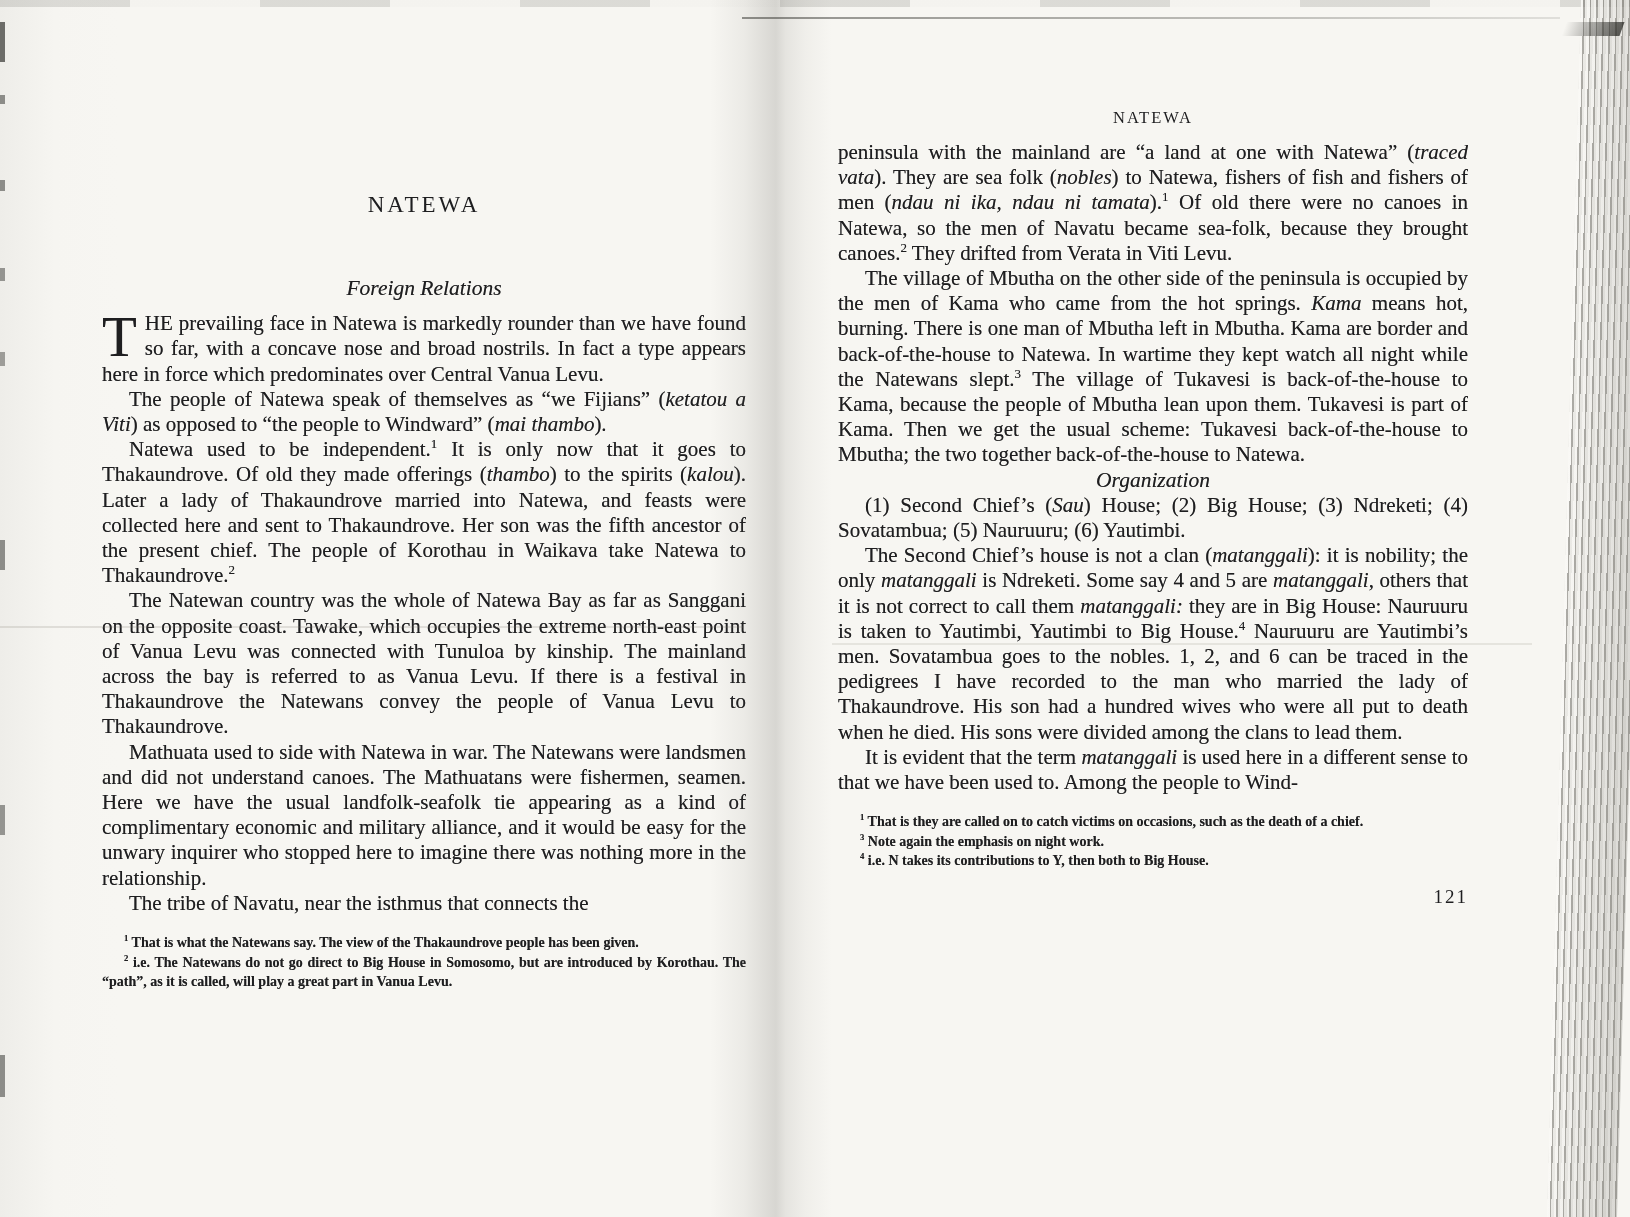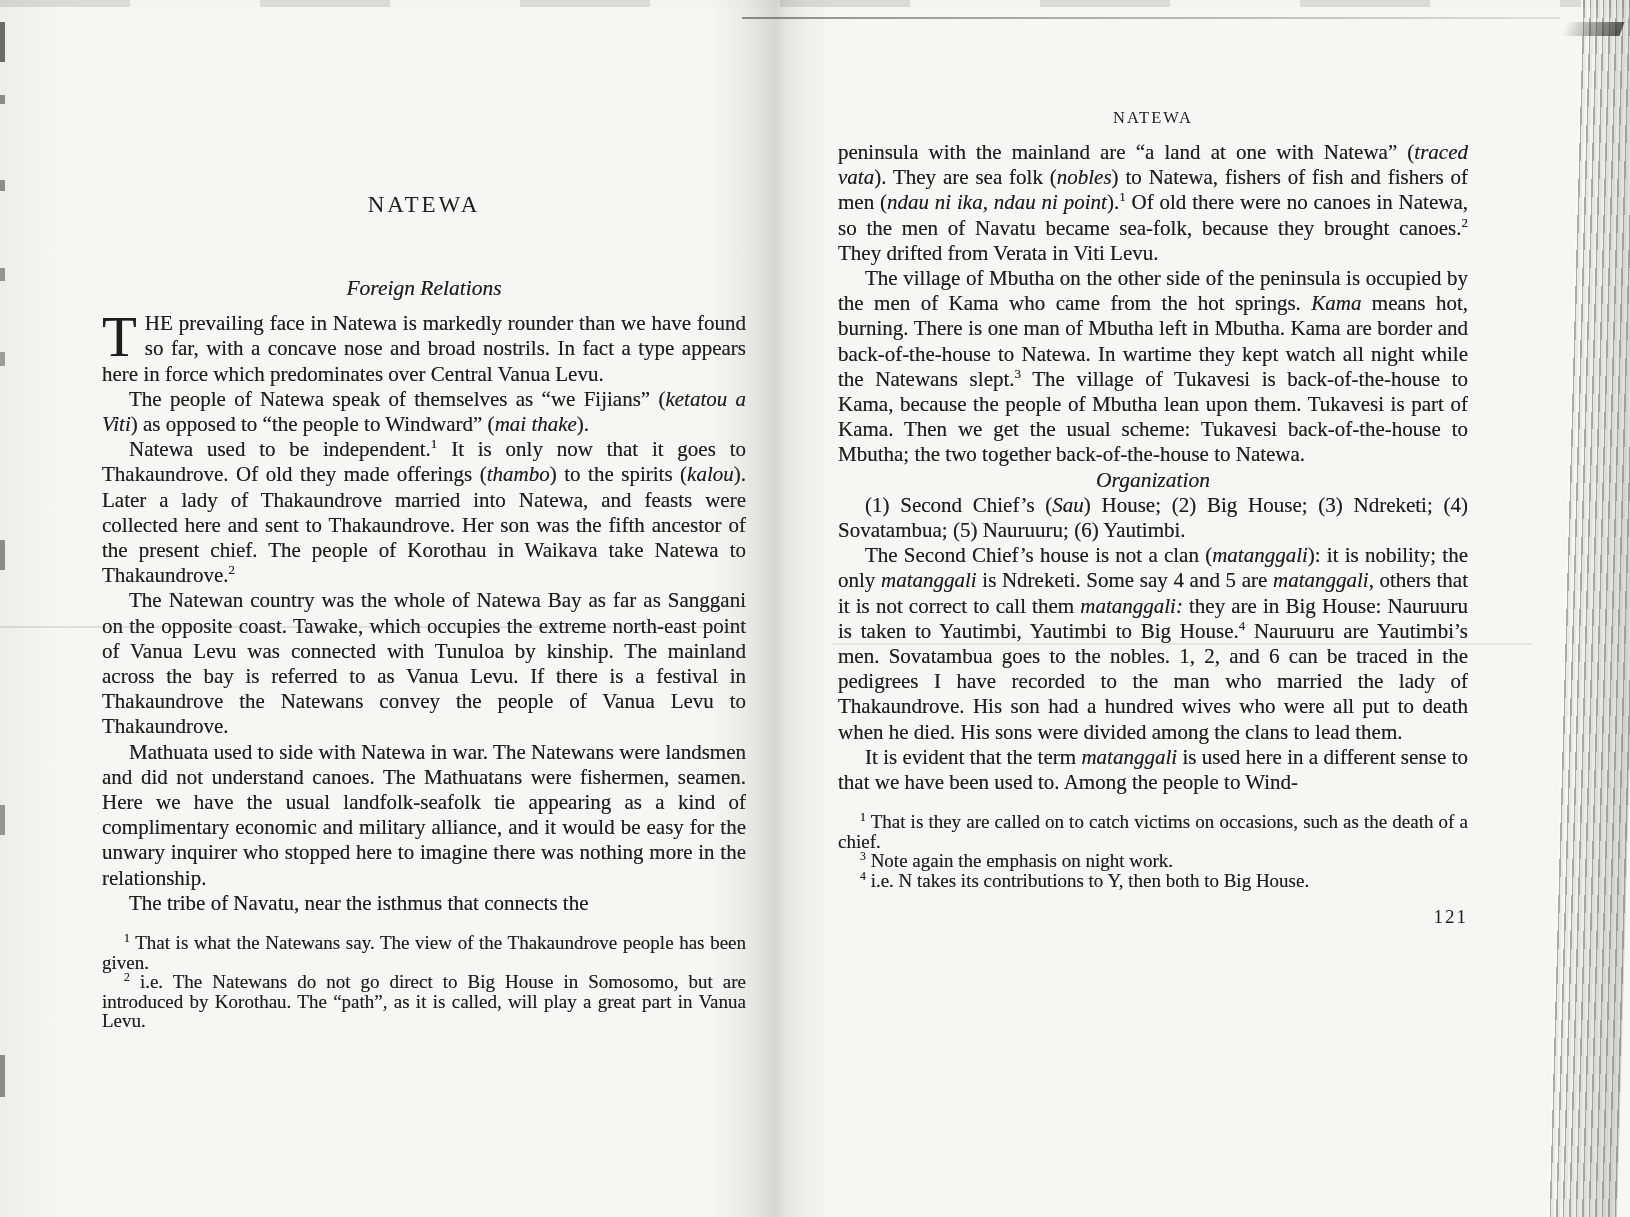--- a/index.html
+++ b/index.html
@@ -36,22 +36,22 @@
     font-style:italic; text-align:center; font-weight:400;
     font-size:21.5px; margin:30px 0 14px; text-indent:0 !important;
   }
   #left-col .heading-italic { margin:58px 0 10px; }
   .dropcap {
     float:left; font-size:57px; line-height:45px;
     padding:3px 8px 0 0; text-indent:0;
   }
   sup { font-size:0.62em; line-height:0; vertical-align:super; }
   .footnotes {
-    margin-top:17px; font-size:19px; line-height:19.6px;
-    text-align:justify; text-shadow:0 0 0.3px rgba(20,20,20,0.5);
+    margin-top:17px; font-size:14px; line-height:19.6px;
+    text-align:justify; text-shadow:0 0 0.3px rgba(20,20,20,0.5);font-weight:bold;
   }
   .footnotes p { margin:0; text-indent:22px; }
   .page-number {
     text-align:right; font-size:19px; letter-spacing:2px; margin-top:15px;
   }
 
   
   .gutter {
     position:absolute; left:710px; top:0; width:122px; height:1217px;
     background:linear-gradient(90deg,
@@ -96,36 +96,36 @@
   .scan-line-right { position:absolute; left:832px; top:643px; width:700px; height:2px; background:rgba(120,118,108,0.14); }
 </style>
 </head>
 <body>
 
 <div id="left-col" class="page-col">
   <div class="main-title">NATEWA</div>
   <div class="body-text">
       <p class="heading-italic">Foreign Relations</p>
       <p class="noindent"><span class="dropcap">T</span>HE prevailing face in Natewa is markedly rounder than we have found so far, with a concave nose and broad nostrils. In fact a type appears here in force which predominates over Central Vanua Levu.</p>
-      <p class="indent">The people of Natewa speak of themselves as “we Fijians” (<i>ketatou a Viti</i>) as opposed to “the people to Windward” (<i>mai thake</i>).</p>
+      <p class="indent">The people of Natewa speak of themselves as “we Fijians” (<i>ketatou a Viti</i>) as opposed to “the people to Windward” (<i>mai thambo</i>).</p>
       <p class="indent">Natewa used to be independent.<sup>1</sup>  It is only now that it goes to Thakaundrove.  Of old they made offerings (<i>thambo</i>) to the spirits (<i>kalou</i>).  Later a lady of Thakaundrove married into Natewa, and feasts were collected here and sent to Thakaundrove.  Her son was the fifth ancestor of the present chief.  The people of Korothau in Waikava take Natewa to Thakaundrove.<sup>2</sup></p>
       <p class="indent">The Natewan country was the whole of Natewa Bay as far as Sanggani on the opposite coast.  Tawake, which occupies the extreme north-east point of Vanua Levu was connected with Tunuloa by kinship.  The mainland across the bay is referred to as Vanua Levu.  If there is a festival in Thakaundrove the Natewans convey the people of Vanua Levu to Thakaundrove.</p>
       <p class="indent">Mathuata used to side with Natewa in war.  The Natewans were landsmen and did not understand canoes.  The Mathuatans were fishermen, seamen.  Here we have the usual landfolk-seafolk tie appearing as a kind of complimentary economic and military alliance, and it would be easy for the unwary inquirer who stopped here to imagine there was nothing more in the relationship.</p>
       <p class="indent">The tribe of Navatu, near the isthmus that connects the</p>
     </div>
   <div class="footnotes">
       <p><sup>1</sup> That is what the Natewans say.  The view of the Thakaundrove people has been given.</p>
       <p><sup>2</sup> i.e. The Natewans do not go direct to Big House in Somosomo, but are introduced by Korothau.  The “path”, as it is called, will play a great part in Vanua Levu.</p>
     </div>
 </div>
 
 <div id="right-col" class="page-col">
   <div class="running-head">NATEWA</div>
   <div class="body-text">
-      <p class="noindent">peninsula with the mainland are “a land at one with Natewa” (<i>traced vata</i>).  They are sea folk (<i>nobles</i>) to Natewa, fishers of fish and fishers of men (<i>ndau ni ika, ndau ni point</i>).<sup>1</sup>  Of old there were no canoes in Natewa, so the men of Navatu became sea-folk, because they brought canoes.<sup>2</sup>  They drifted from Verata in Viti Levu.</p>
+      <p class="noindent">peninsula with the mainland are “a land at one with Natewa” (<i>traced vata</i>).  They are sea folk (<i>nobles</i>) to Natewa, fishers of fish and fishers of men (<i>ndau ni ika, ndau ni tamata</i>).<sup>1</sup>  Of old there were no canoes in Natewa, so the men of Navatu became sea-folk, because they brought canoes.<sup>2</sup>  They drifted from Verata in Viti Levu.</p>
       <p class="indent">The village of Mbutha on the other side of the peninsula is occupied by the men of Kama who came from the hot springs. <i>Kama</i> means hot, burning.  There is one man of Mbutha left in Mbutha.  Kama are border and back-of-the-house to Natewa. In wartime they kept watch all night while the Natewans slept.<sup>3</sup>  The village of Tukavesi is back-of-the-house to Kama, because the people of Mbutha lean upon them.  Tukavesi is part of Kama.  Then we get the usual scheme: Tukavesi back-of-the-house to Mbutha; the two together back-of-the-house to Natewa.</p>
       <p class="heading-italic">Organization</p>
       <p class="indent">(1) Second Chief’s (<i>Sau</i>) House; (2) Big House; (3) Ndreketi; (4) Sovatambua; (5) Nauruuru; (6) Yautimbi.</p>
       <p class="indent">The Second Chief’s house is not a clan (<i>matanggali</i>): it is nobility; the only <i>matanggali</i> is Ndreketi.  Some say 4 and 5 are <i>matanggali</i>, others that it is not correct to call them <i>matanggali:</i> they are in Big House: Nauruuru is taken to Yautimbi, Yautimbi to Big House.<sup>4</sup>  Nauruuru are Yautimbi’s men.  Sovatambua goes to the nobles.  1, 2, and 6 can be traced in the pedigrees I have recorded to the man who married the lady of Thakaundrove.  His son had a hundred wives who were all put to death when he died.  His sons were divided among the clans to lead them.</p>
       <p class="indent">It is evident that the term <i>matanggali</i> is used here in a different sense to that we have been used to.  Among the people to Wind-</p>
     </div>
   <div class="footnotes">
       <p><sup>1</sup> That is they are called on to catch victims on occasions, such as the death of a chief.</p>
       <p><sup>3</sup> Note again the emphasis on night work.</p>
       <p><sup>4</sup> i.e. N takes its contributions to Y, then both to Big House.</p>

